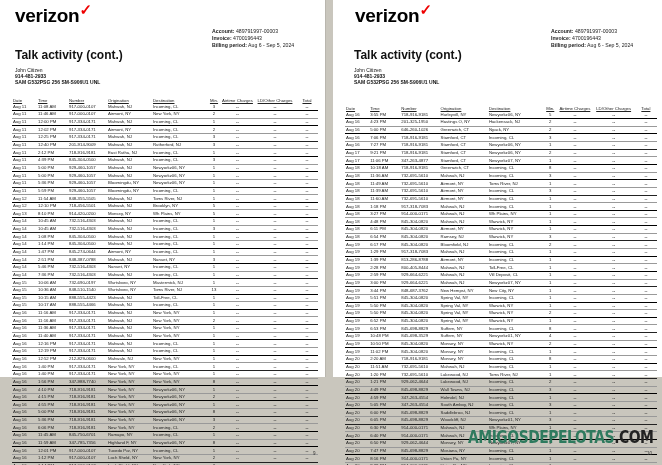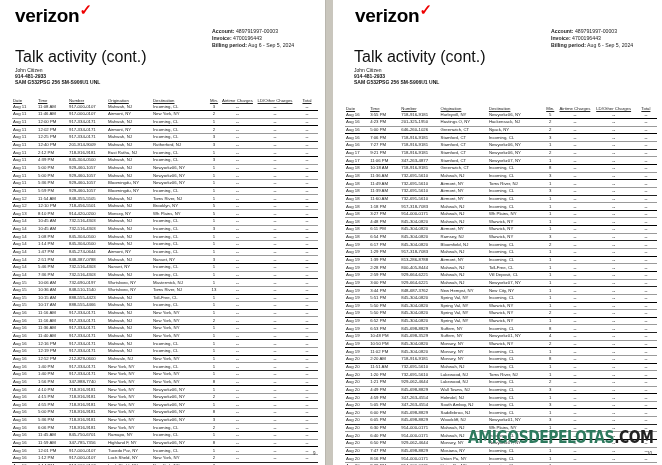--- a/index.html
+++ b/index.html
@@ -4,34 +4,34 @@
 <style>
   html, body { margin:0; padding:0; }
   body {
     width:662px; height:465px; overflow:hidden;
     background:#c9c6bd;
     font-family:"Liberation Sans", sans-serif;
     position:relative;
   }
   .page {
     position:absolute; top:0; background:#fff;
-    height:465px; box-sizing:border-box;
+    height:377px; box-sizing:border-box;
   }
   #page-left { left:0; width:326px; border-right:1px solid #b9b6ae; }
   #page-right { left:333px; width:329px; }
   .logo {
     position:absolute; font-weight:bold; font-size:19px; color:#000;
     letter-spacing:-0.3px;
   }
   .logo .check { color:#e00; font-size:15px; position:relative; top:-7px; margin-left:0px; font-weight:bold; }
   .acct {
     position:absolute; font-size:5.2px; line-height:7px; color:#222;
   }
   .acct .lbl { font-weight:bold; }
-  .title { position:absolute; font-size:16px; color:#111; }
+  .title { position:absolute; font-size:12px; color:#111;font-weight:bold; }
   .cust { position:absolute; font-size:5px; line-height:6.2px; color:#111; }
   .cust div:nth-child(2), .cust div:nth-child(3) { font-weight:bold; }
   table.calls {
     position:absolute; border-collapse:collapse; font-size:4.3px; color:#222;
     table-layout:fixed;
   }
   table.calls th {
     text-align:left; font-weight:normal; text-decoration:underline;
     padding:0 1px 0.5px 1px; height:6px; white-space:nowrap;
   }

